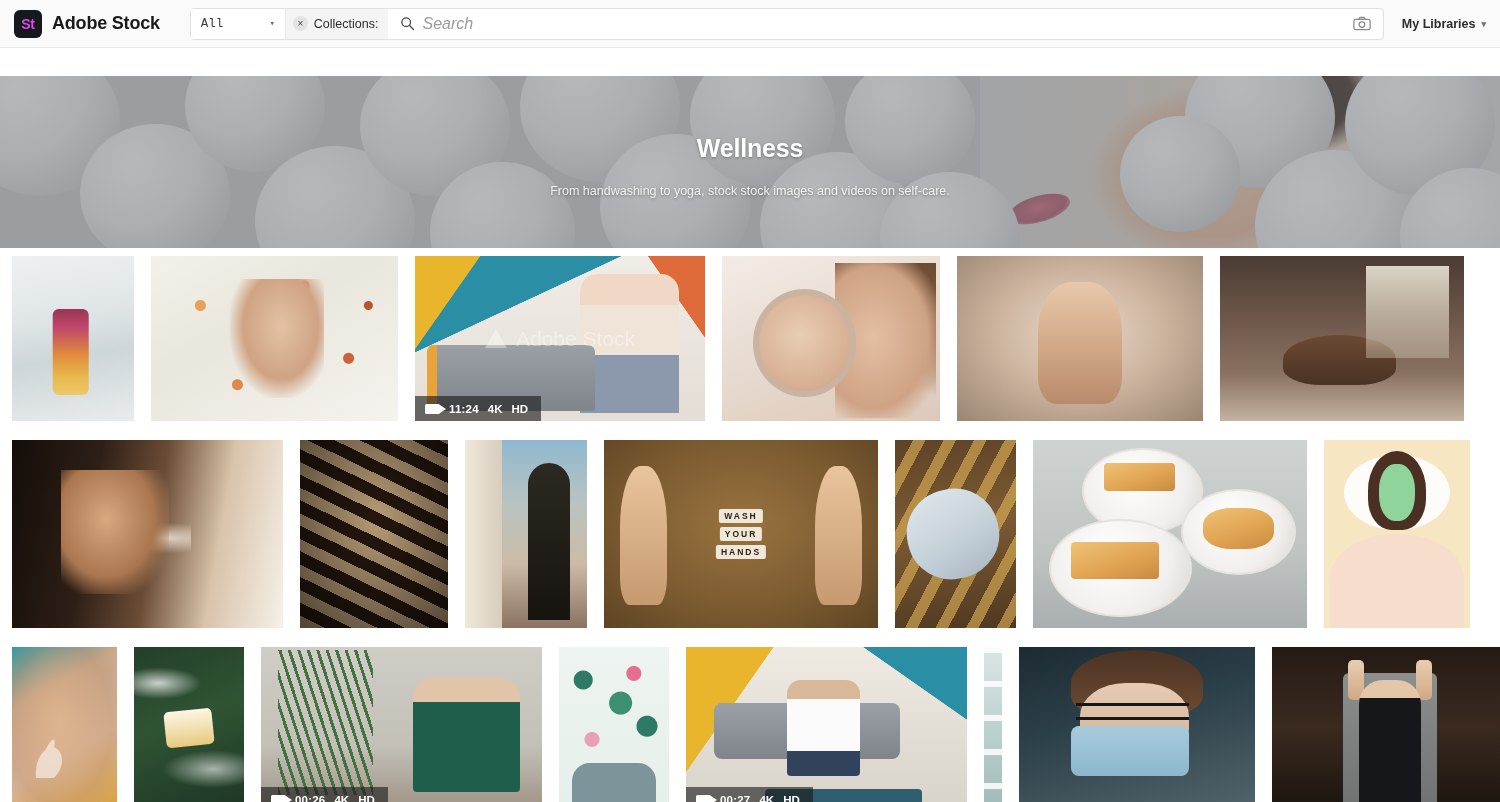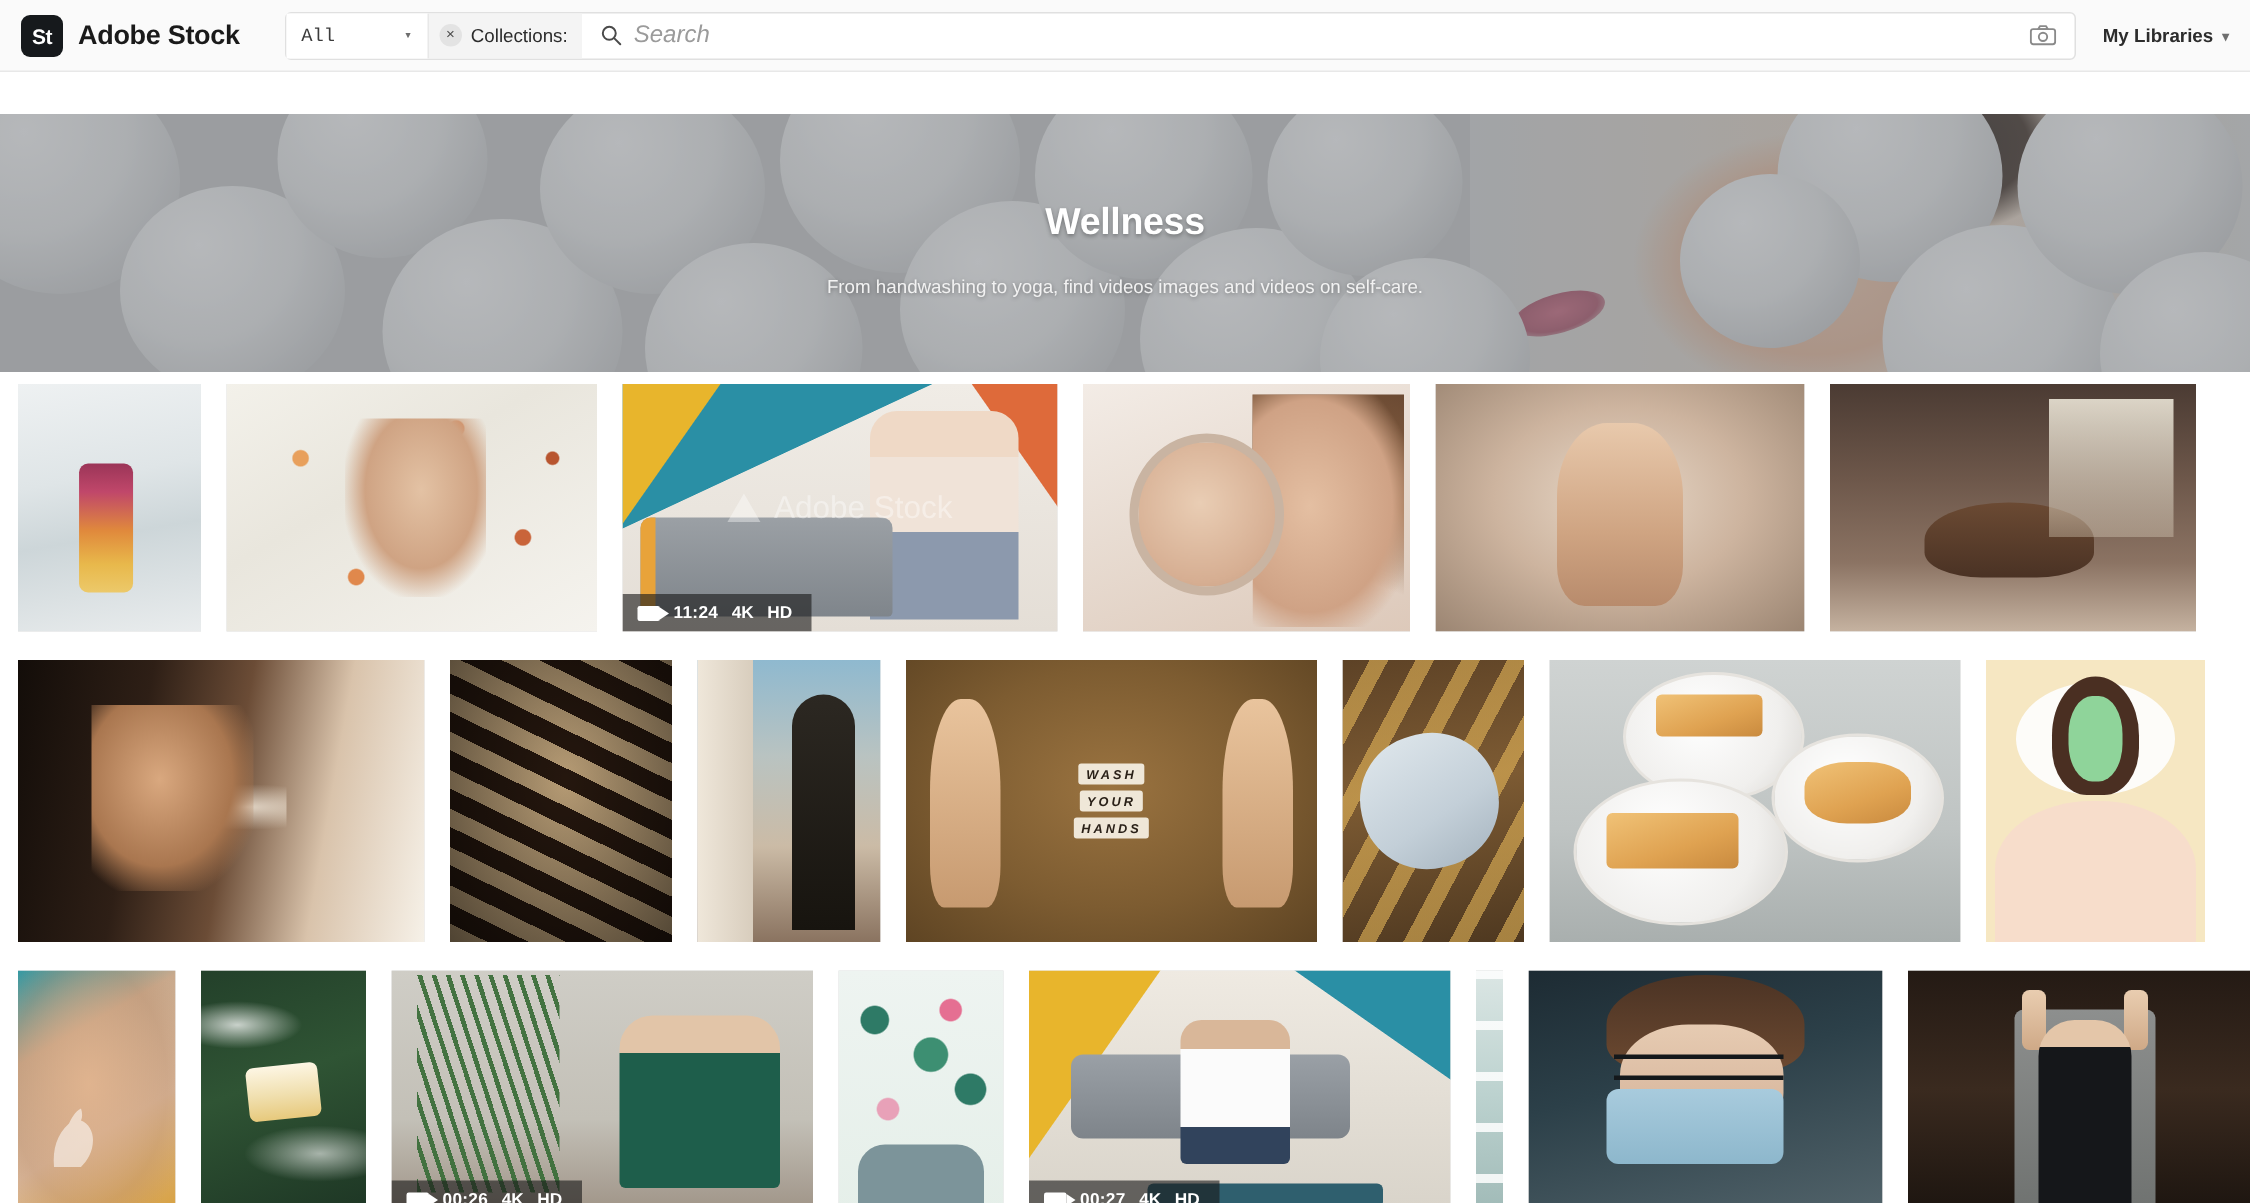--- a/index.html
+++ b/index.html
@@ -16,21 +16,21 @@
     height: 48px; width: 100%;
     background: #fafafa;
     border-bottom: 1px solid #e8e8e8;
     display: flex; align-items: center;
     padding: 0 14px 0 14px;
     position: relative;
   }
   .brand { display: flex; align-items: center; gap: 10px; flex: 0 0 auto; }
   .st-logo {
     width: 28px; height: 28px; border-radius: 6px;
-    background: #16191c; color: #ffffff;
+    background: #16191c; color: #d946ef;
     font-size: 14px; font-weight: bold;
     display: flex; align-items: center; justify-content: center;
     letter-spacing: -0.3px;
   }
   .brand-name { font-size: 18px; font-weight: bold; color: #1a1a1a; letter-spacing: -0.2px; }
 
   .searchbar {
     flex: 1 1 auto;
     margin-left: 30px; margin-right: 18px;
     height: 32px;
@@ -259,21 +259,21 @@
   .im-window { background: linear-gradient(180deg,#8fb9cf 0%,#b9c3c1 34%,#cbbba6 66%,#8a7360 100%); }
   .im-window:after {
     content:""; position:absolute; right:14%; top:12%; width:34%; height:84%;
     background: linear-gradient(180deg,#2c2822 0%,#17140f 100%);
     border-radius: 24px 24px 0 0;
   }
   .im-window .curtain {
     position:absolute; left:0; top:0; width:30%; height:100%;
     background: linear-gradient(90deg,#efe7da 0%,#d8cdbd 100%);
   }
-  .im-wash { background: radial-gradient(ellipse at 50% 45%, #9a7340 0%, #7d5c31 55%, #5e4423 100%); font-style: italic; }
+  .im-wash { background: radial-gradient(ellipse at 50% 45%, #9a7340 0%, #7d5c31 55%, #5e4423 100%); }
   .im-wash .hand-l, .im-wash .hand-r {
     position:absolute; top:14%; width:17%; height:74%;
     background: linear-gradient(180deg,#e9c49d 0%,#c79a70 100%);
     border-radius: 44% 44% 20% 20%;
   }
   .im-wash .hand-l { left: 6%; }
   .im-wash .hand-r { right: 6%; }
   .wash-tiles {
     position:absolute; left:50%; top:50%; transform: translate(-50%,-50%);
     display:flex; flex-direction:column; gap:4px; align-items:center;
@@ -492,21 +492,21 @@
     <div class="ball" style="left:880px;  top:96px;  width:140px; height:134px;"></div>
     <div class="ball" style="left:1185px; top:-30px; width:150px; height:142px;"></div>
     <div class="ball" style="left:1255px; top:74px;  width:160px; height:152px;"></div>
     <div class="ball" style="left:1345px; top:-24px; width:150px; height:144px;"></div>
     <div class="ball" style="left:1400px; top:92px;  width:140px; height:136px;"></div>
     <div class="ball" style="left:1120px; top:40px;  width:120px; height:116px;"></div>
   </div>
   <div class="hero-overlay"></div>
   <div class="hero-text">
     <div class="hero-title">Wellness</div>
-    <div class="hero-sub">From handwashing to yoga, find videos images and videos on self-care.</div>
+    <div class="hero-sub">From handwashing to yoga, stock stock images and videos on self-care.</div>
   </div>
 </div>
 
 <div class="grid-area">
 
   <div class="row">
     <div class="tile" style="width:122px;height:165px">
       <div class="tile-img im-jar"></div>
     </div>
     <div class="tile" style="width:247px;height:165px">

